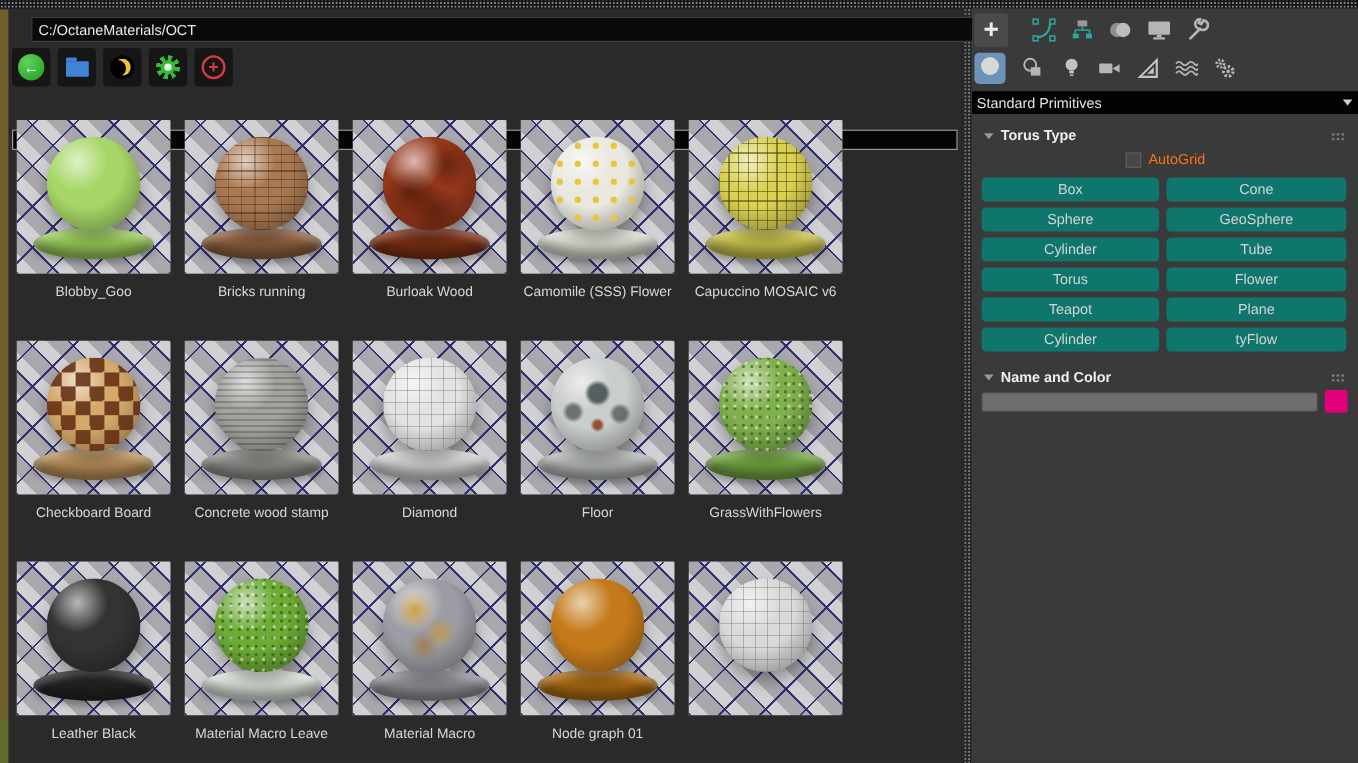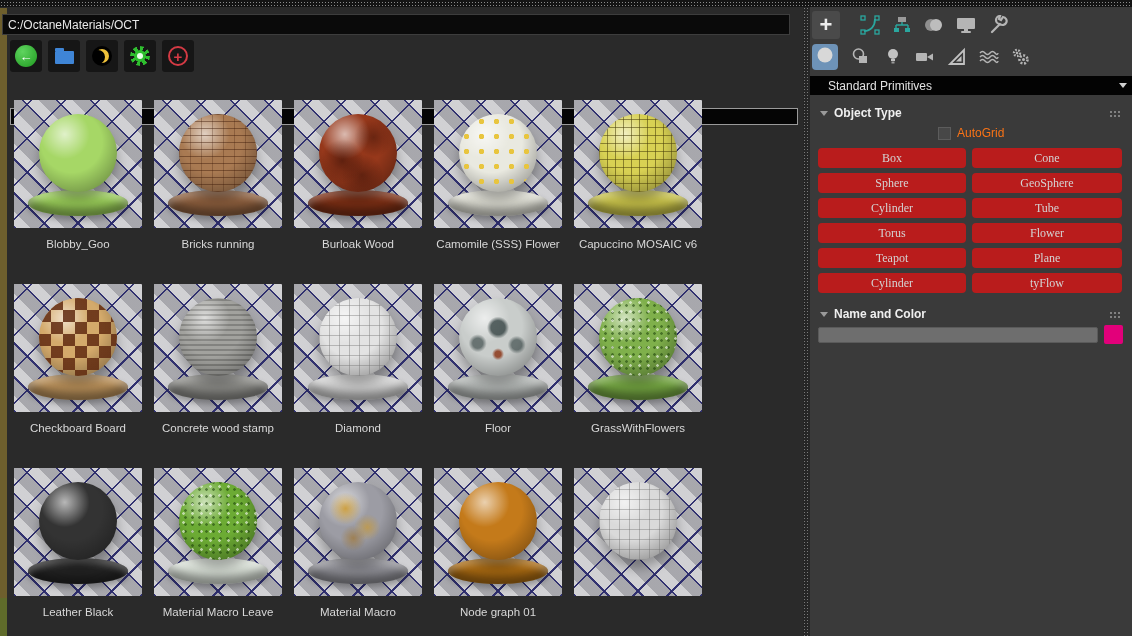--- a/index.html
+++ b/index.html
@@ -8,21 +8,21 @@
 
   
   .top-grip{position:absolute;left:0;top:0;width:1132px;height:7px;background:#141414;
     background-image:radial-gradient(#8a8a8a .7px,transparent 1px);background-size:3px 3px;background-position:0 1px;}
   .v-grip{position:absolute;left:803px;top:7px;width:7px;height:629px;background:#262626;
     background-image:radial-gradient(#7a7a7a .7px,transparent 1px);background-size:3px 3px;}
   .gold-scrollbar{position:absolute;left:0;top:8px;width:7px;height:628px;
     background:linear-gradient(#6e5f2d 0 94%,#5f6b2a 94% 100%);}
 
   
-  .path-bar{position:absolute;left:2px;top:14px;width:788px;height:21px;background:#0a0a0a;
+  .path-bar{position:absolute;left:26px;top:14px;width:788px;height:21px;background:#0a0a0a;
     border:1px solid #3d3d3d;color:#e8e8e8;font-size:12px;line-height:21px;padding-left:5px;box-sizing:border-box;}
   .toolbar{position:absolute;left:10px;top:40px;height:32px;display:flex;gap:6px;}
   .tool-btn{width:32px;height:32px;background:#161616;border-radius:3px;display:flex;align-items:center;justify-content:center;position:relative;}
   .c-back{width:22px;height:22px;border-radius:50%;background:radial-gradient(circle at 35% 30%,#5fd45f,#1f9a1f);
     color:#fff;font-size:13px;font-weight:bold;display:flex;align-items:center;justify-content:center;}
   .c-folder{width:19px;height:13px;background:#3f85d6;border-radius:1px;position:relative;margin-top:3px;}
   .c-folder:before{content:'';position:absolute;left:0;top:-3px;width:9px;height:3px;background:#3f85d6;border-radius:1px 1px 0 0;}
   .c-moon{width:20px;height:20px;border-radius:50%;background:#000;position:relative;overflow:hidden;}
   .c-moon:after{content:'';position:absolute;left:3px;top:3px;width:14px;height:14px;border-radius:50%;
     box-shadow:inset -4px 1px 0 0 #f0c23a;}
@@ -84,37 +84,37 @@
   .panel{position:absolute;left:810px;top:7px;width:322px;height:629px;background:#3a3a3a;}
   .tabs-row1{position:absolute;left:2px;top:3px;height:30px;display:flex;align-items:center;}
   .tab-plus{width:28px;height:28px;background:#4a4a4a;border-radius:3px;color:#ececec;font-size:22px;
     font-weight:bold;display:flex;align-items:center;justify-content:center;line-height:1;margin-right:14px;}
   .tabs-row2{position:absolute;left:2px;top:35px;height:30px;display:flex;align-items:center;}
   .tab-geo{width:26px;height:26px;background:#6e93b8;border-radius:4px;display:flex;align-items:center;
     justify-content:center;margin-right:7px;}
   .ticon{width:32px;height:26px;display:flex;align-items:center;justify-content:center;}
   .ticon svg{display:block;}
   .dropdown{position:absolute;left:0;top:69px;width:322px;height:19px;background:#030303;color:#e2e2e2;
-    font-size:12px;display:flex;align-items:center;padding-left:18px;box-sizing:border-box;}
+    font-size:12px;display:flex;align-items:center;padding-left:4px;box-sizing:border-box;}
   .dropdown .dd-arrow{position:absolute;right:5px;top:7px;width:0;height:0;
     border-left:4px solid transparent;border-right:4px solid transparent;border-top:5px solid #d0d0d0;}
   .rollout-head{position:absolute;left:2px;width:318px;height:20px;display:flex;align-items:center;}
   .ro-arrow{width:0;height:0;border-left:4px solid transparent;border-right:4px solid transparent;
     border-top:5px solid #9a9a9a;margin:0 6px 0 8px;}
   .ro-title{color:#efefef;font-size:12px;font-weight:bold;}
   .ro-grip{position:absolute;right:10px;top:7px;width:11px;height:7px;
     background-image:radial-gradient(#808080 1px,transparent 1.2px);background-size:4px 4px;}
   .autogrid-row{position:absolute;left:0;top:118px;width:322px;height:16px;display:flex;align-items:center;}
   .checkbox{width:13px;height:13px;background:#474747;border:1px solid #5c5c5c;box-sizing:border-box;
     margin-left:128px;}
   .cb-label{color:#f97316;font-size:12px;margin-left:6px;}
   .btn-grid{position:absolute;left:8px;top:141px;width:306px;display:grid;
     grid-template-columns:148px 150px;column-gap:6px;row-gap:5px;}
-  .pbtn{height:20px;background:#b91c1c;border:none;border-radius:4px;color:#d4d4d4;font-size:12px;
-    font-family:Liberation Serif, serif;display:flex;align-items:center;justify-content:center;}
+  .pbtn{height:20px;background:#0f766e;border:none;border-radius:4px;color:#d4d4d4;font-size:12px;
+    font-family:Liberation Sans, sans-serif;display:flex;align-items:center;justify-content:center;}
   .name-row{position:absolute;left:8px;top:318px;width:306px;height:19px;display:flex;align-items:center;gap:6px;}
   .name-input{width:280px;height:16px;background:#6e6e6e;border:1px solid #5a5a5a;border-radius:2px;
     box-sizing:border-box;color:#111;font-size:12px;padding-left:4px;outline:none;font-family:"Liberation Sans",sans-serif;}
   .swatch{width:19px;height:19px;border-radius:2px;}
 </style>
 </head>
 <body>
 
 <div class="app">
 
@@ -386,21 +386,21 @@
       </div>
     </div>
 
     <div class="dropdown">
       <span>Standard Primitives</span>
       <span class="dd-arrow"></span>
     </div>
 
     <div class="rollout-head" style="top:96px;">
       <span class="ro-arrow"></span>
-      <span class="ro-title">Object Type</span>
+      <span class="ro-title">Torus Type</span>
       <span class="ro-grip" style="top:7px;"></span>
     </div>
 
     <div class="autogrid-row">
       <span class="checkbox"></span>
       <span class="cb-label">AutoGrid</span>
     </div>
 
     <div class="btn-grid">
       <button class="pbtn">Box</button>

